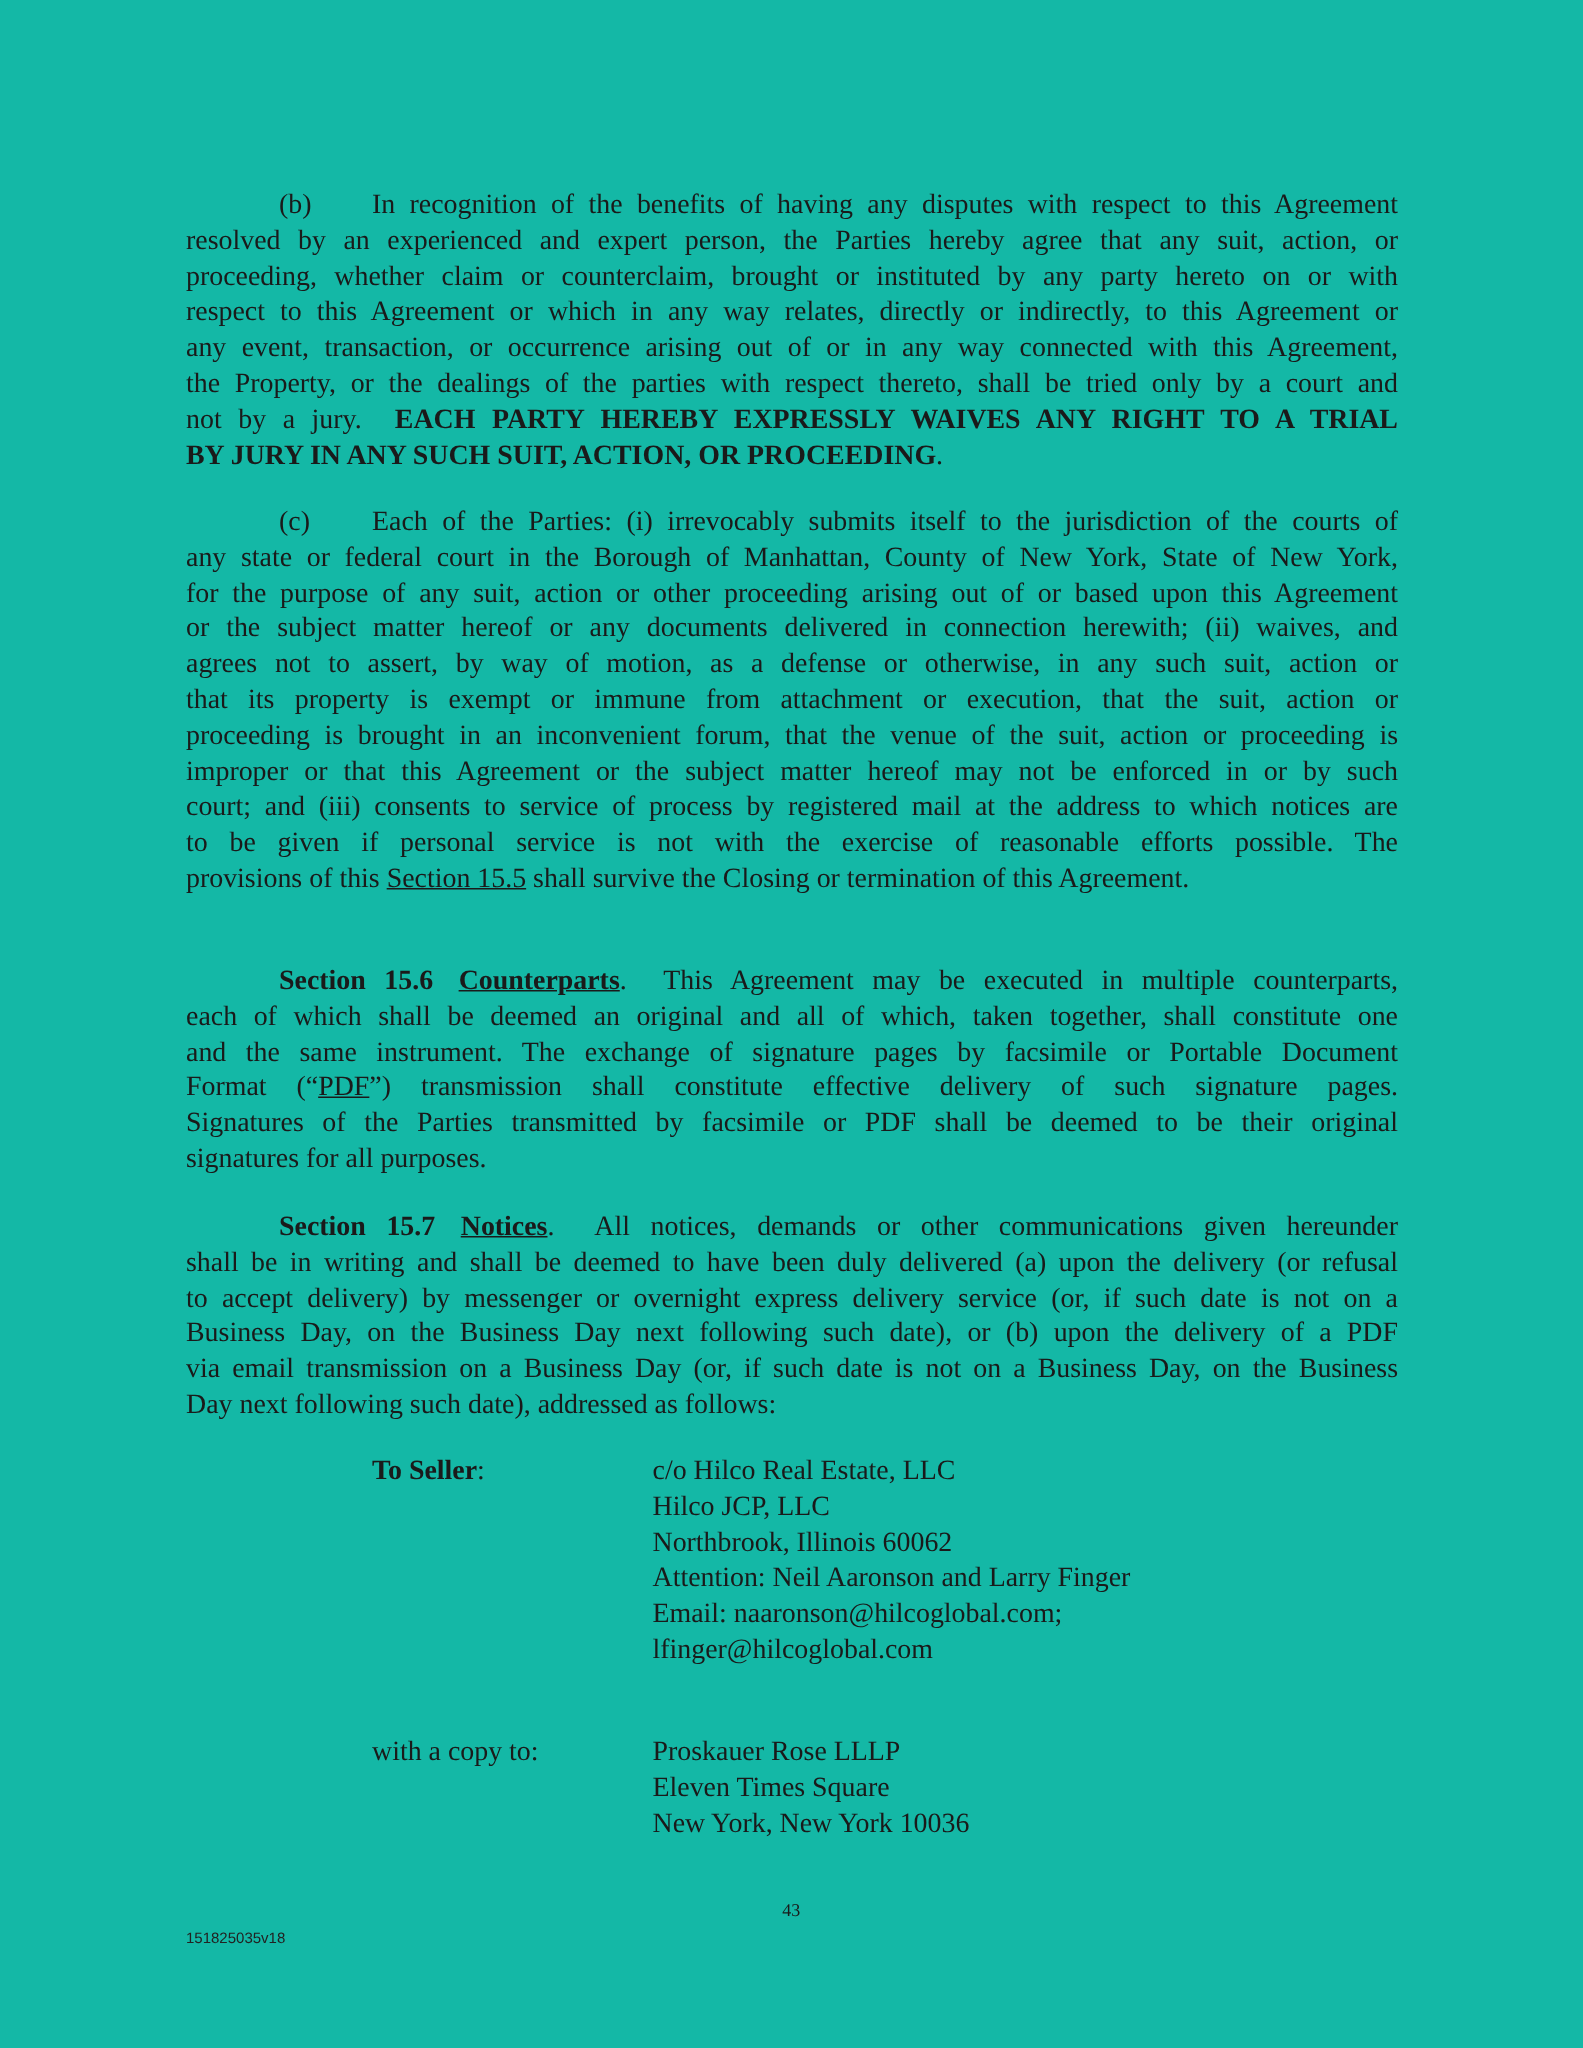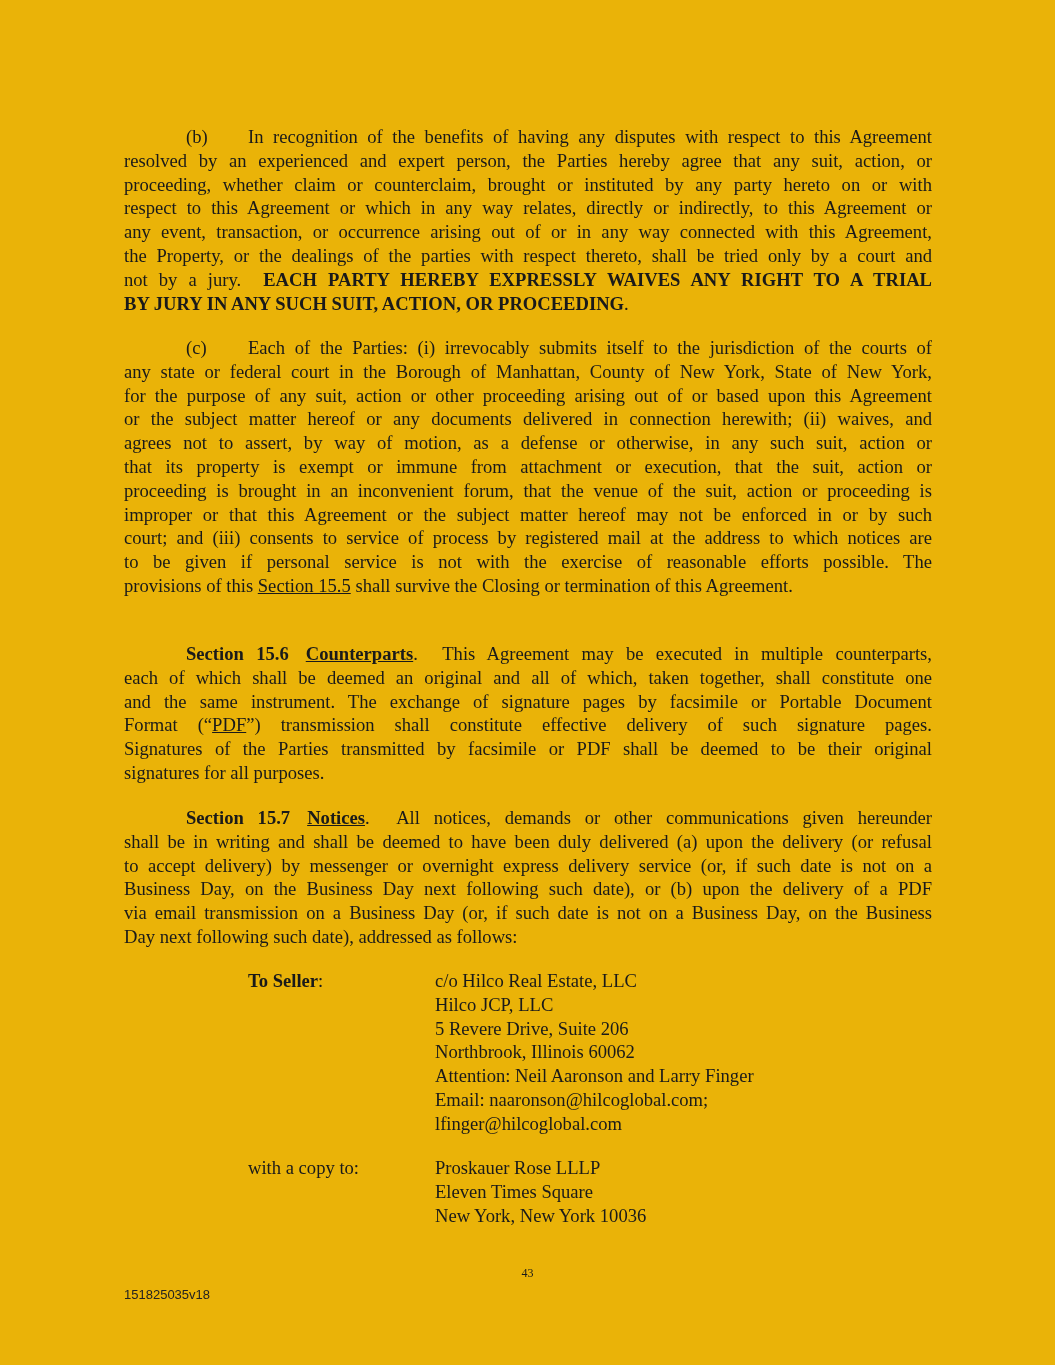--- a/index.html
+++ b/index.html
@@ -1,36 +1,36 @@
 <!DOCTYPE html>
 <html><head>
   <meta charset="utf-8">
   <style>
     html, body { margin: 0; padding: 0; background: #ffffff; }
     body { width: 1055px; height: 1365px; position: relative; overflow: hidden; }
     .page {
       position: absolute; left: 0; top: 0; width: 1055px; height: 1365px;
-      background: #eab308; color: #1a1a1a;
+      background: #14b8a6; color: #1a1a1a;
       font-family: "Liberation Serif", serif;
       font-size: 18.6px;
     }
     .para { position: absolute; left: 124px; width: 808px; line-height: 23.8px; }
     .line { display: block; text-align: justify; text-align-last: justify; white-space: nowrap; height: 23.8px; }
     .line.last { text-align-last: left; }
     .indent { padding-left: 62px; }
     .tab { display: inline-block; width: 62px; }
     .tabsec { display: inline-block; width: 17px; }
     b, .b { font-weight: bold; }
     .u { text-decoration: underline; }
     .notice-block { position: absolute; left: 248px; line-height: 23.8px; }
     .notice-label { position: absolute; left: 0; white-space: nowrap; }
     .notice-lines { position: absolute; left: 187px; white-space: nowrap; }
     .notice-lines span { display: block; }
     .page-number { position: absolute; top: 1266px; left: 0; width: 1055px; text-align: center; font-size: 12px; }
-    .doc-id { position: absolute; top: 1287px; left: 124px; font-family: "Liberation Sans", sans-serif; font-size: 13px; color: #222; }
+    .doc-id { position: absolute; top: 1287px; left: 124px; font-family: "Liberation Sans", sans-serif; font-size: 10px; color: #222; }
   </style>
 </head>
 <body>
 
 <div class="page">
 
   <div class="para" style="top:125px;">
     <span class="line indent"><span class="tab">(b)</span><span>In recognition of the benefits of having any disputes with respect to this Agreement</span></span>
     <span class="line">resolved by an experienced and expert person, the Parties hereby agree that any suit, action, or</span>
     <span class="line">proceeding, whether claim or counterclaim, brought or instituted by any party hereto on or with</span>
@@ -71,21 +71,20 @@
     <span class="line">Business Day, on the Business Day next following such date), or (b) upon the delivery of a PDF</span>
     <span class="line">via email transmission on a Business Day (or, if such date is not on a Business Day, on the Business</span>
     <span class="line last">Day next following such date), addressed as follows:</span>
   </div>
 
   <div class="notice-block" style="top:969px;">
     <span class="notice-label"><b>To Seller</b><span>:</span></span>
     <div class="notice-lines">
       <span>c/o Hilco Real Estate, LLC</span>
       <span>Hilco JCP, LLC</span>
-      <span>5 Revere Drive, Suite 206</span>
       <span>Northbrook, Illinois 60062</span>
       <span>Attention: Neil Aaronson and Larry Finger</span>
       <span>Email: naaronson@hilcoglobal.com;</span>
       <span>lfinger@hilcoglobal.com</span>
     </div>
   </div>
 
   <div class="notice-block" style="top:1156px;">
     <span class="notice-label">with a copy to:</span>
     <div class="notice-lines">

